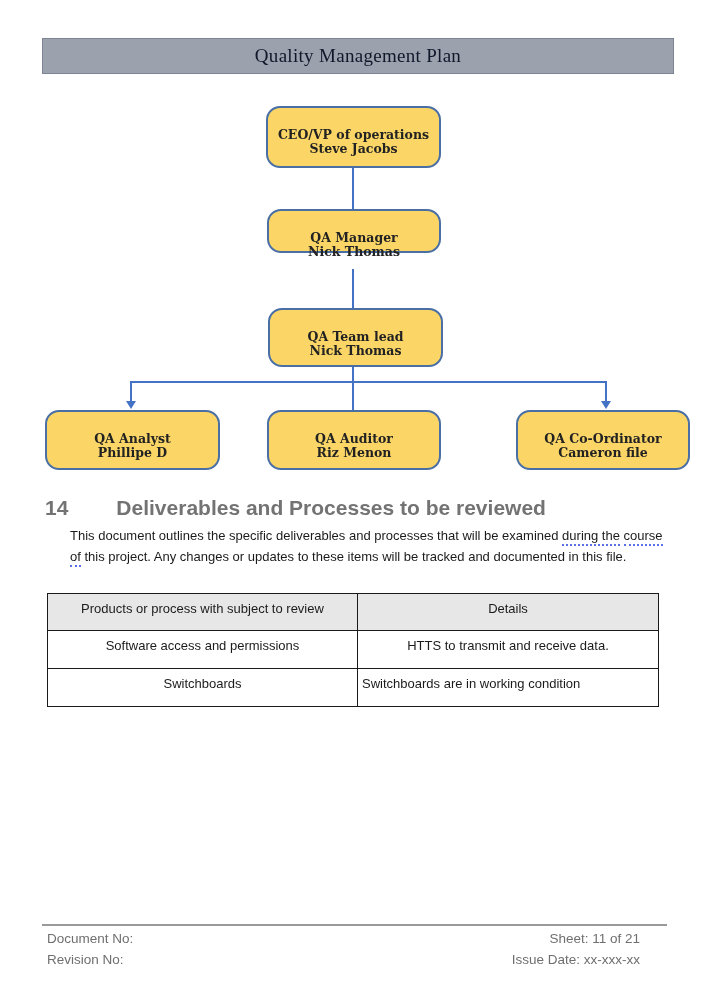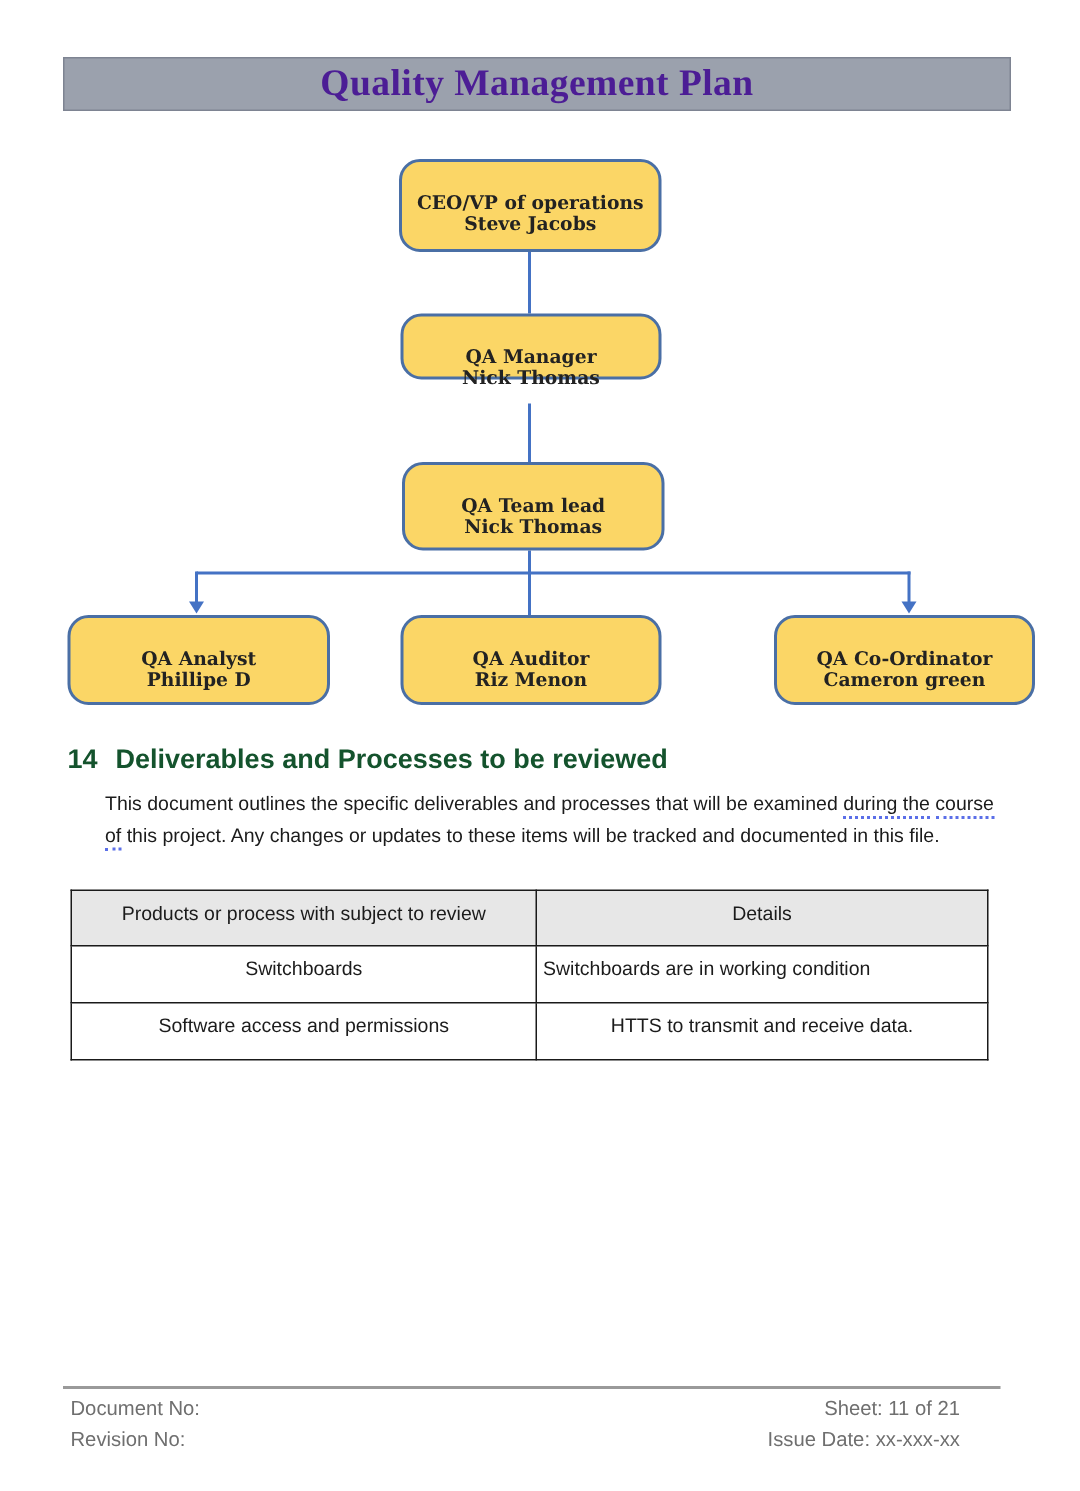--- a/index.html
+++ b/index.html
@@ -13,22 +13,22 @@
   }
   *{margin:0;padding:0;box-sizing:border-box;}
   html,body{background:#fff;}
   body{width:720px;height:994px;position:relative;overflow:hidden;
        font-family:"Liberation Sans",sans-serif;}
 
   
   .banner{position:absolute;left:42px;top:38px;width:632px;height:36px;
           background:var(--banner-bg);border:1px solid var(--banner-border);
           display:flex;align-items:center;justify-content:center;}
-  .banner-title{font-family:"Liberation Serif",serif;font-weight:bold;
-                font-size:25px;color:#4c1d95;letter-spacing:.3px;}
+  .banner-title{font-family:"Liberation Serif",serif;font-weight:normal;
+                font-size:19px;color:#0f172a;letter-spacing:.3px;}
 
   
   .org-box{position:absolute;background:var(--box-fill);
            border:2px solid var(--box-border);border-radius:14px;
            display:flex;flex-direction:column;justify-content:space-evenly;
            align-items:center;padding:20px 2px;text-align:center;}
   .org-box .t,.org-box .n{font-family:"DejaVu Serif",serif;font-weight:bold;
            font-size:12.5px;color:#222;line-height:1.1;}
   .node-ceo{left:266px;top:106px;width:175px;height:62px;}
   .node-manager{left:267px;top:209px;width:174px;height:44px;}
@@ -48,21 +48,21 @@
   .cc{left:352px;top:381px;height:29px;}
   .cr{left:605px;top:381px;height:21px;}
   .arrow-down{position:absolute;width:0;height:0;
       border-left:5px solid transparent;border-right:5px solid transparent;
       border-top:8px solid var(--connector);}
   .al{left:126px;top:401px;}
   .ar{left:601px;top:401px;}
 
   
   .section-heading{position:absolute;left:45px;top:496px;
-      font-size:18px;font-weight:bold;color:#14532d;display:flex;}
+      font-size:21px;font-weight:bold;color:#737373;display:flex;gap:36px;}
   .section-heading .num{margin-right:12px;}
   .section-body{position:absolute;left:70px;top:525px;width:596px;
       font-size:13px;line-height:21px;color:#1b1b1b;}
   .grammar{border-bottom:2px dotted #5B6FE8;padding-bottom:1px;}
 
   
   .review-table{position:absolute;left:47px;top:593px;width:612px;
       border-collapse:collapse;table-layout:fixed;}
   .review-table th,.review-table td{border:1.5px solid #1a1a1a;
       font-size:13px;color:#1b1b1b;vertical-align:top;
@@ -112,44 +112,44 @@
 <div class="org-box node-analyst">
   <span class="t">QA Analyst</span>
   <span class="n">Phillipe D</span>
 </div>
 <div class="org-box node-auditor">
   <span class="t">QA Auditor</span>
   <span class="n">Riz Menon</span>
 </div>
 <div class="org-box node-coordinator">
   <span class="t">QA Co-Ordinator</span>
-  <span class="n">Cameron green</span>
+  <span class="n">Cameron file</span>
 </div>
 
 <div class="section-heading">
   <span class="num">14</span>
   <span>Deliverables and Processes to be reviewed</span>
 </div>
 <p class="section-body"><span>This document outlines the specific deliverables and processes that will be examined </span><span class="grammar">during the</span><span> </span><span class="grammar">course of</span><span> this project. Any changes or updates to these items will be tracked and documented in this file.</span></p>
 
 <table class="review-table">
   <thead>
     <tr>
       <th class="col-product">Products or process with subject to review</th>
       <th>Details</th>
     </tr>
   </thead>
   <tbody>
     <tr>
+      <td>Software access and permissions</td>
+      <td>HTTS to transmit and receive data.</td>
+    </tr>
+    <tr>
       <td>Switchboards</td>
       <td class="left">Switchboards are in working condition</td>
-    </tr>
-    <tr>
-      <td>Software access and permissions</td>
-      <td>HTTS to transmit and receive data.</td>
     </tr>
   </tbody>
 </table>
 
 <div class="footer-rule"></div>
 <div class="footer-left">
   <div>Document No:</div>
   <div>Revision No:</div>
 </div>
 <div class="footer-right">

